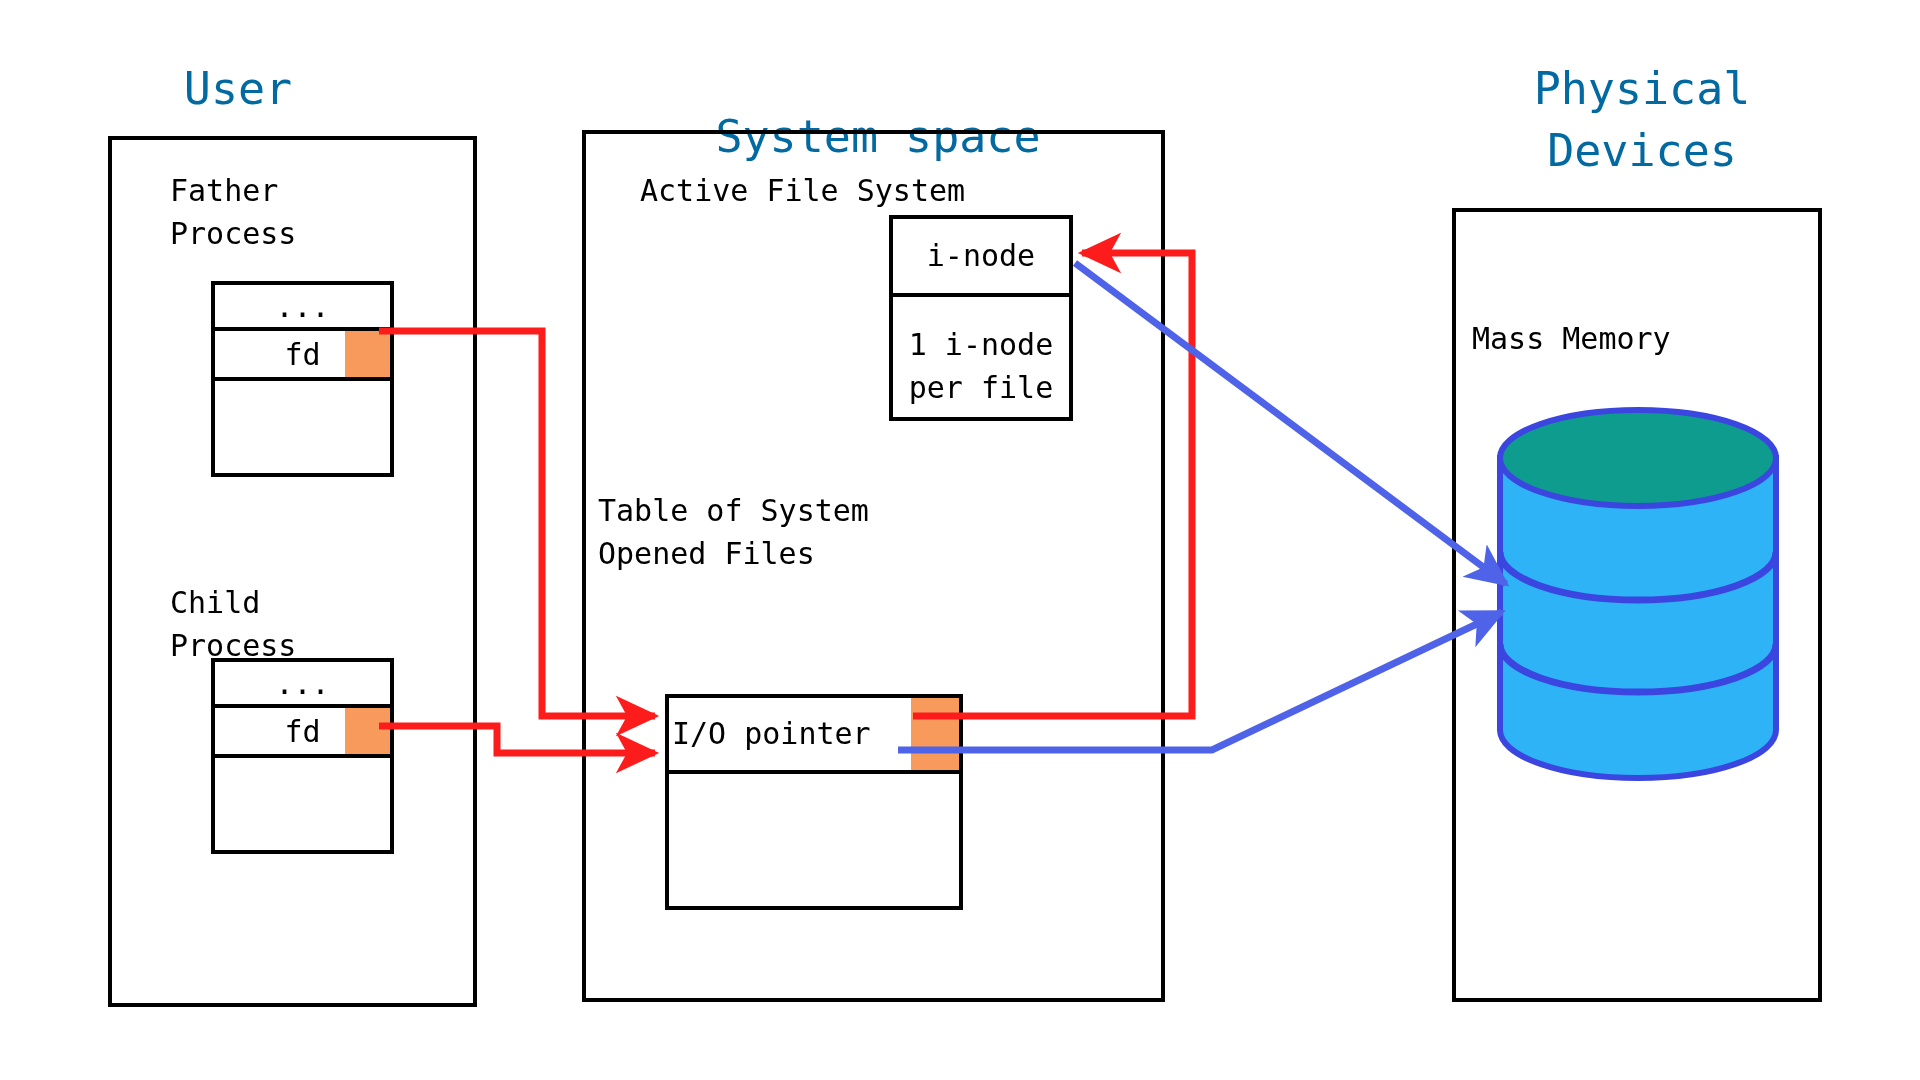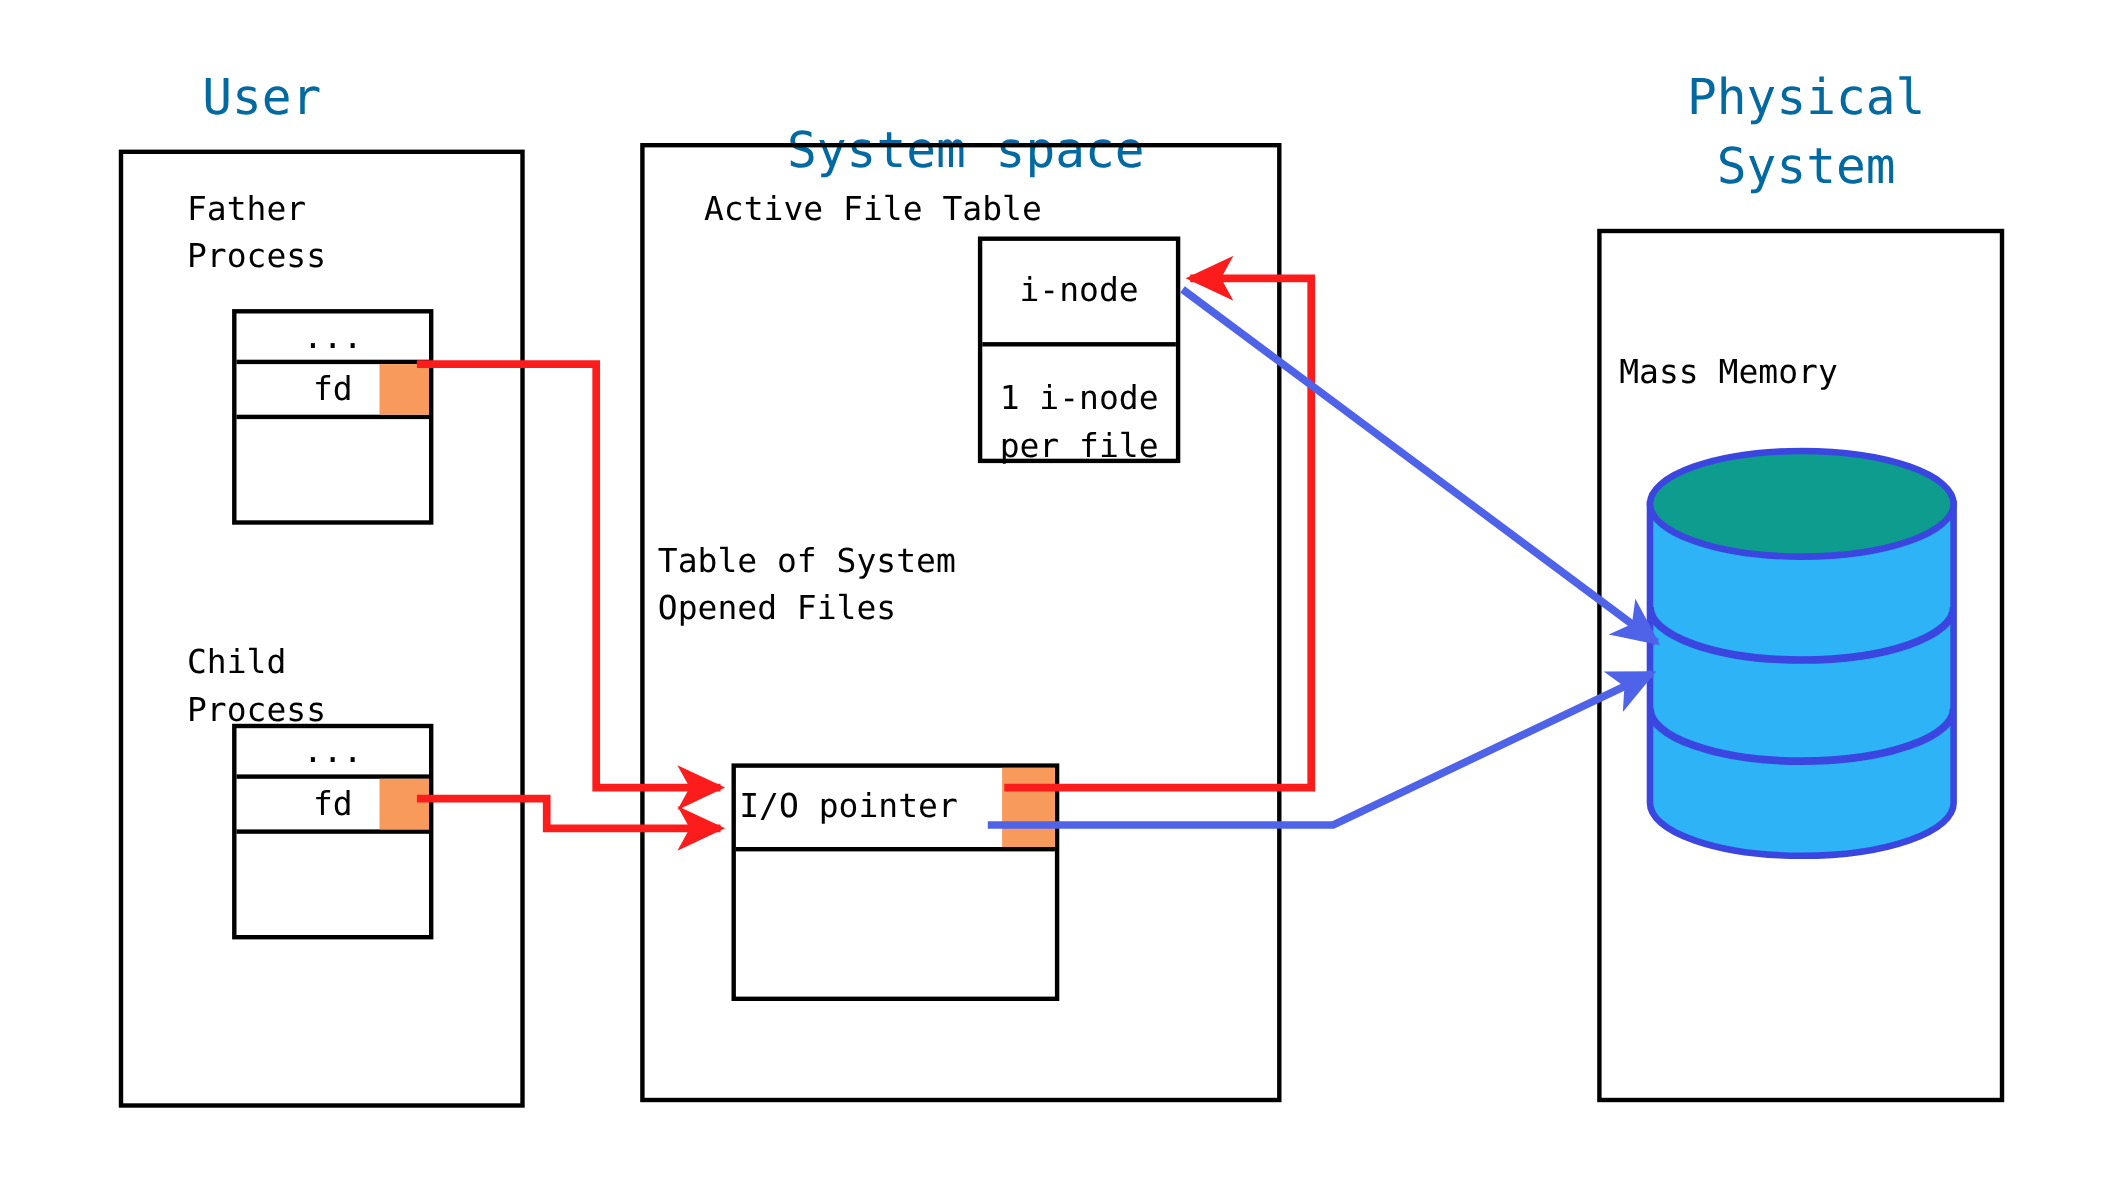--- a/index.html
+++ b/index.html
@@ -97,21 +97,21 @@
 </head>
 <body>
 
 <div id="stage">
 
   <div class="col-title" style="left:108px; top:58px; width:260px;">User</div>
 
   <div class="col-title" style="left:583px; top:58px; width:590px;margin-top:48px;">System space</div>
 
   <div class="col-title" style="left:1452px; top:58px; width:380px;">Physical
-System</div>
+Devices</div>
 
   <div class="region-box" style="left:108px; top:136px; width:369px; height:871px;"></div>
 
   <div class="sub-label" style="left:170px; top:170px; width:244px;">Father
 Process</div>
 
   <div class="fd-table" style="left:211px; top:281px; width:183px; height:196px;">
     <div class="fd-row divider" style="height:46px;">
       <span class="fd-text">...</span>
     </div>
@@ -135,24 +135,24 @@
       <span class="fd-cell-hi" style="width:45px;"></span>
       <span class="fd-text">fd</span>
     </div>
     <div class="fd-row" style="height:92px;">
       <span class="fd-text"></span>
     </div>
   </div>
 
   <div class="region-box" style="left:582px; top:130px; width:583px; height:872px;"></div>
 
-  <div class="sub-label" style="left:640px; top:170px; width:470px;">Active File Table</div>
+  <div class="sub-label" style="left:640px; top:170px; width:470px;">Active File System</div>
 
   <div class="box-generic" style="left:889px; top:215px; width:184px; height:206px;">
-    <div class="box-row divider" style="height:96px;">
+    <div class="box-row divider" style="height:78px;">
       <span>i-node</span>
     </div>
     <div class="box-row" style="height:140px;text-align:center;">
       <span>1 i-node
 per file</span>
     </div>
   </div>
 
   <div class="sub-label" style="left:598px; top:490px; width:410px;">Table of System
  Opened Files</div>

